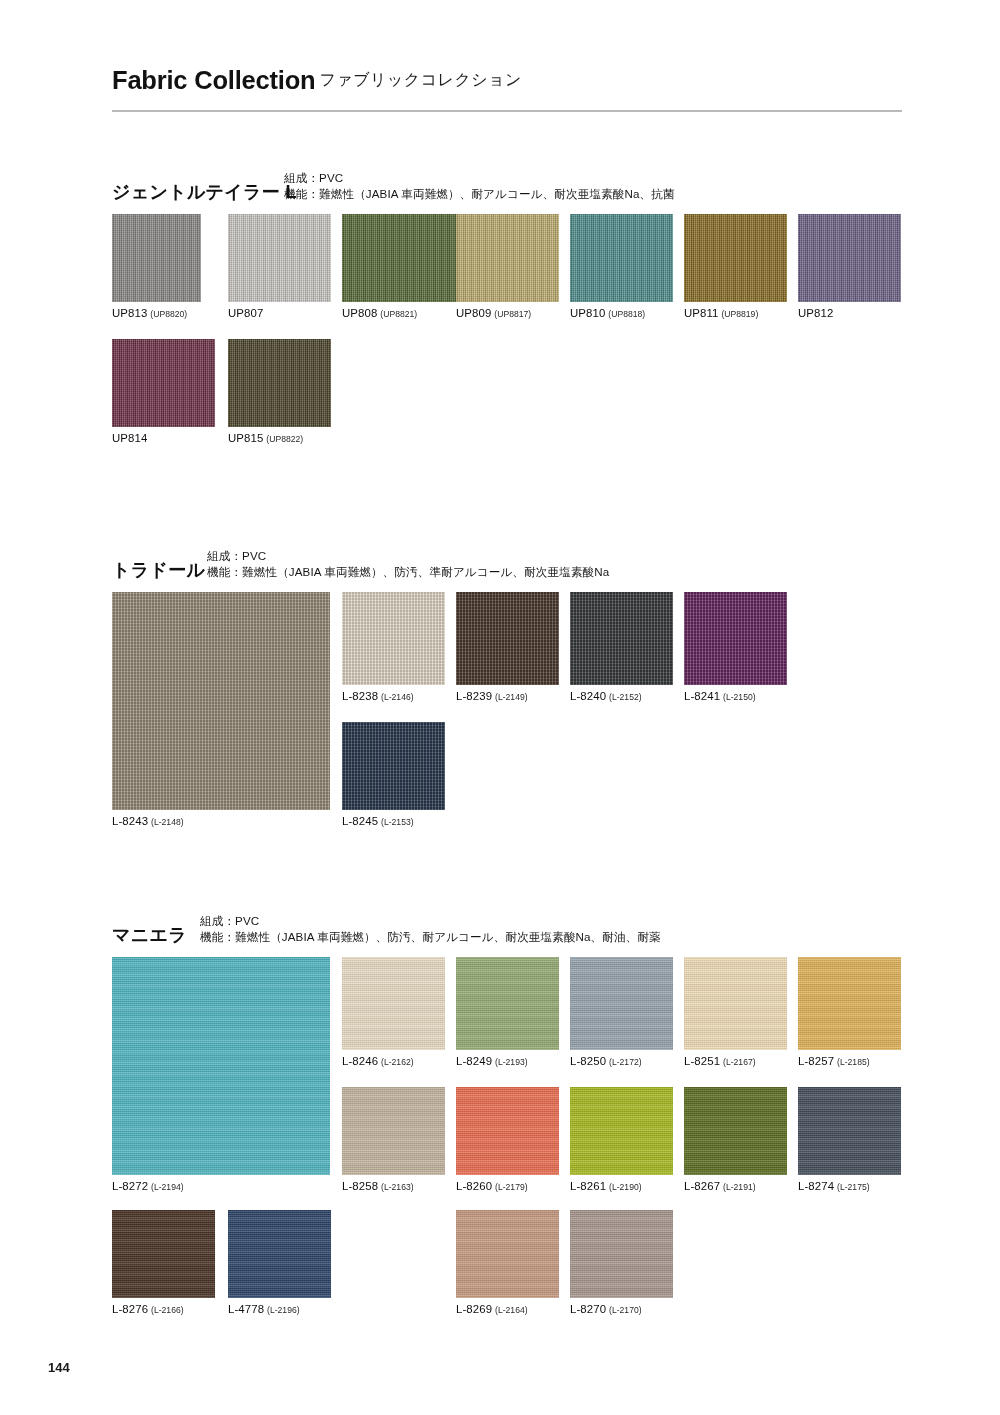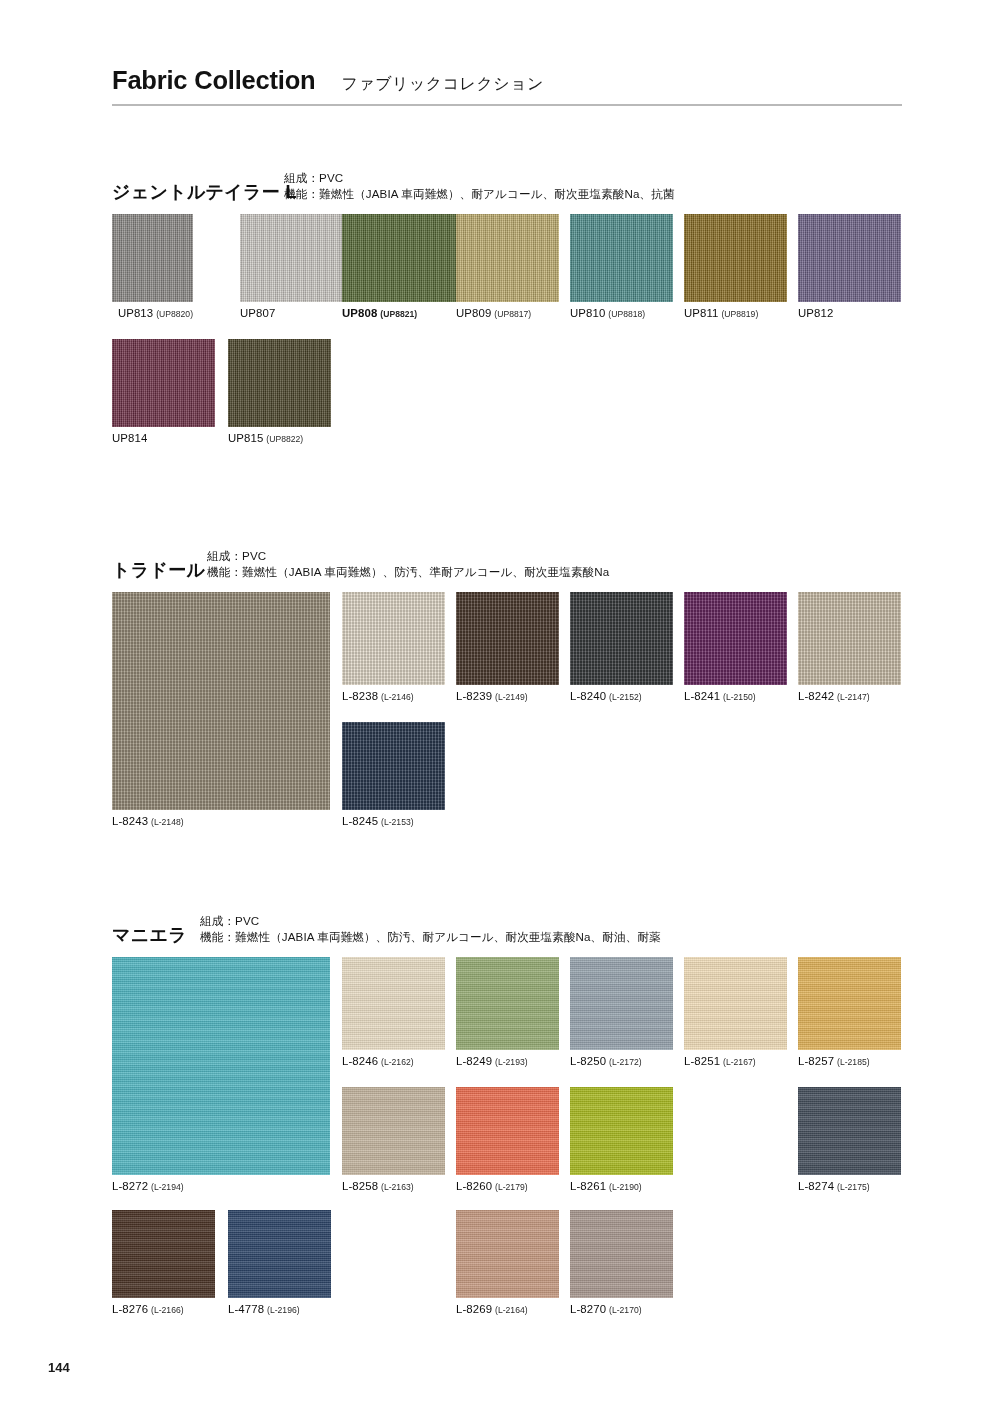--- a/index.html
+++ b/index.html
@@ -19,23 +19,23 @@
 
   
   .page-header {
     position: absolute;
     left: 112px;
     top: 66px;
     width: 790px;
   }
   .title-row {
     display: flex;
-    align-items: flex-end;
-    gap: 26px;
-    padding-bottom: 9px;
+    align-items: center;
+    gap: 4px;
+    padding-bottom: 15px;
   }
   .title-en {
     font-size: 25.5px;
     font-weight: bold;
     letter-spacing: -0.2px;
     color: #121212;
     white-space: nowrap;
   }
   .title-ja {
     font-size: 16px;
@@ -165,29 +165,29 @@
 
 <div class="section" id="section-0">
     <div class="section-head">
       <div class="brand-name">ジェントルテイラー L</div>
       <div class="spec-block">
         <div>組成：PVC</div>
         <div>機能：難燃性（JABIA 車両難燃）、耐アルコール、耐次亜塩素酸Na、抗菌</div>
       </div>
     </div>
     <div class="grid" style="height: 238px;">
-      <div class="cell" style="left: 0px; top: 0px; width: 81px; text-align: right;">
+      <div class="cell" style="left: 0px; top: 0px; width: 89px;">
         <div class="chip tex-weave" style="height: 88px; background: rgb(140, 138, 135);"></div>
         <div class="label"><span>UP813</span><span class="alt">(UP8820)</span></div>
       </div>
-      <div class="cell" style="left: 116px; top: 0px; width: 103px; margin-left: 12px;">
+      <div class="cell" style="left: 116px; top: 0px; width: 103px;">
         <div class="chip tex-weave" style="height: 88px; background: rgb(206, 203, 198);"></div>
         <div class="label"><span>UP807</span></div>
       </div>
-      <div class="cell" style="left: 230px; top: 0px; width: 116px; font-weight: bold;">
+      <div class="cell" style="left: 230px; top: 0px; width: 116px;">
         <div class="chip tex-weave" style="height: 88px; background: rgb(86, 106, 53);"></div>
         <div class="label"><span>UP808</span><span class="alt">(UP8821)</span></div>
       </div>
       <div class="cell" style="left: 344px; top: 0px; width: 103px;">
         <div class="chip tex-weave" style="height: 88px; background: rgb(192, 174, 110);"></div>
         <div class="label"><span>UP809</span><span class="alt">(UP8817)</span></div>
       </div>
       <div class="cell" style="left: 458px; top: 0px; width: 103px;">
         <div class="chip tex-weave" style="height: 88px; background: rgb(77, 142, 140);"></div>
         <div class="label"><span>UP810</span><span class="alt">(UP8818)</span></div>
@@ -232,24 +232,20 @@
         <div class="label"><span>L-8239</span><span class="alt">(L-2149)</span></div>
       </div>
       <div class="cell" style="left: 458px; top: 0px; width: 103px;">
         <div class="chip tex-canvas" style="height: 93px; background: rgb(59, 62, 64);"></div>
         <div class="label"><span>L-8240</span><span class="alt">(L-2152)</span></div>
       </div>
       <div class="cell" style="left: 572px; top: 0px; width: 103px;">
         <div class="chip tex-canvas" style="height: 93px; background: rgb(107, 42, 99);"></div>
         <div class="label"><span>L-8241</span><span class="alt">(L-2150)</span></div>
       </div>
-      <div class="cell" style="left: 686px; top: 0px; width: 103px;">
-        <div class="chip tex-canvas" style="height: 93px; background: rgb(207, 195, 174);"></div>
-        <div class="label"><span>L-8242</span><span class="alt">(L-2147)</span></div>
-      </div>
       <div class="cell" style="left: 230px; top: 130px; width: 103px;">
         <div class="chip tex-canvas" style="height: 88px; background: rgb(45, 60, 83);"></div>
         <div class="label"><span>L-8245</span><span class="alt">(L-2153)</span></div>
       </div>
     </div>
   </div>
 <div class="section" id="section-2">
     <div class="section-head">
       <div class="brand-name">マニエラ</div>
       <div class="spec-block">
@@ -287,20 +283,24 @@
         <div class="label"><span>L-8258</span><span class="alt">(L-2163)</span></div>
       </div>
       <div class="cell" style="left: 344px; top: 130px; width: 103px;">
         <div class="chip tex-slub" style="height: 88px; background: rgb(234, 109, 79);"></div>
         <div class="label"><span>L-8260</span><span class="alt">(L-2179)</span></div>
       </div>
       <div class="cell" style="left: 458px; top: 130px; width: 103px;">
         <div class="chip tex-slub" style="height: 88px; background: rgb(168, 185, 33);"></div>
         <div class="label"><span>L-8261</span><span class="alt">(L-2190)</span></div>
       </div>
+      <div class="cell" style="left: 572px; top: 130px; width: 103px;">
+        <div class="chip tex-slub" style="height: 88px; background: rgb(93, 110, 34);"></div>
+        <div class="label"><span>L-8267</span><span class="alt">(L-2191)</span></div>
+      </div>
       <div class="cell" style="left: 686px; top: 130px; width: 103px;">
         <div class="chip tex-slub" style="height: 88px; background: rgb(68, 78, 91);"></div>
         <div class="label"><span>L-8274</span><span class="alt">(L-2175)</span></div>
       </div>
       <div class="cell" style="left: 0px; top: 253px; width: 103px;">
         <div class="chip tex-slub" style="height: 88px; background: rgb(74, 51, 38);"></div>
         <div class="label"><span>L-8276</span><span class="alt">(L-2166)</span></div>
       </div>
       <div class="cell" style="left: 116px; top: 253px; width: 103px;">
         <div class="chip tex-slub" style="height: 88px; background: rgb(45, 69, 104);"></div>

